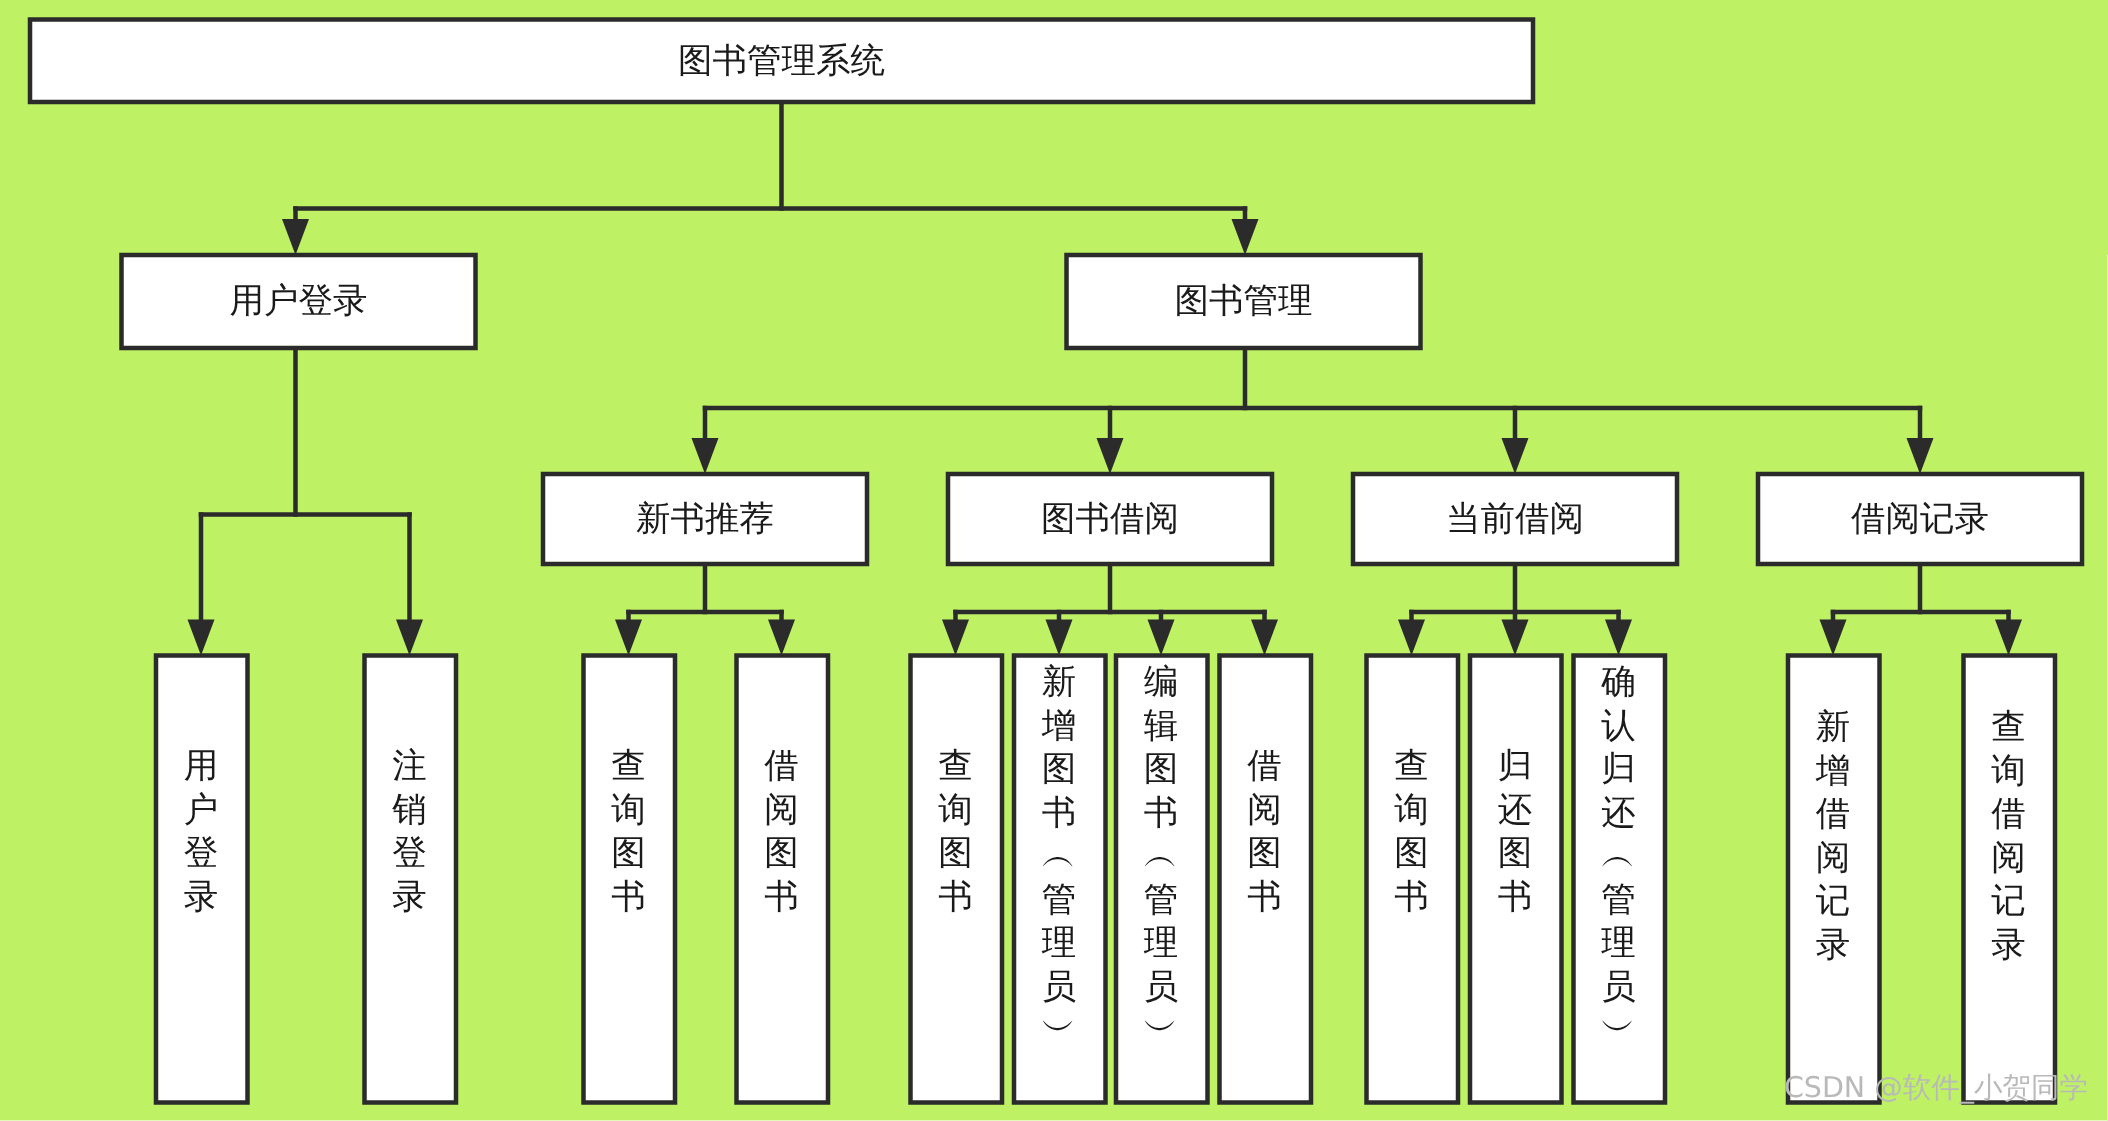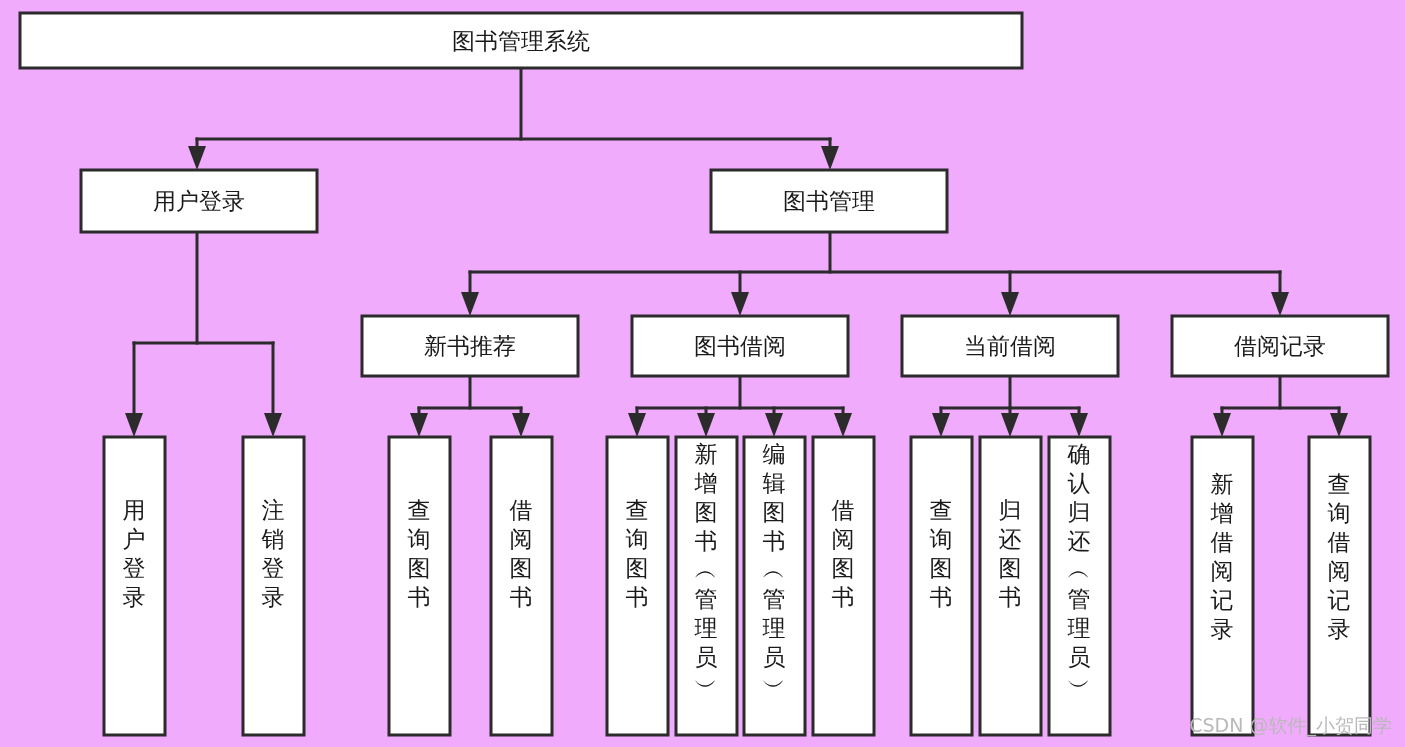--- a/index.html
+++ b/index.html
@@ -8,21 +8,21 @@
     padding: 0;
     background: #ffffff;
   }
   body {
     font-family: "DejaVu Sans", "Liberation Sans", sans-serif;
   }
   #diagram-root {
     position: relative;
     width: 1405px;
     height: 747px;
-    background: #f0abfc;
+    background: #bef264;
     overflow: hidden;
   }
   svg.diagram {
     position: absolute;
     inset: 0;
     width: 1405px;
     height: 747px;
   }
   .box-rect {
     fill: #ffffff;

